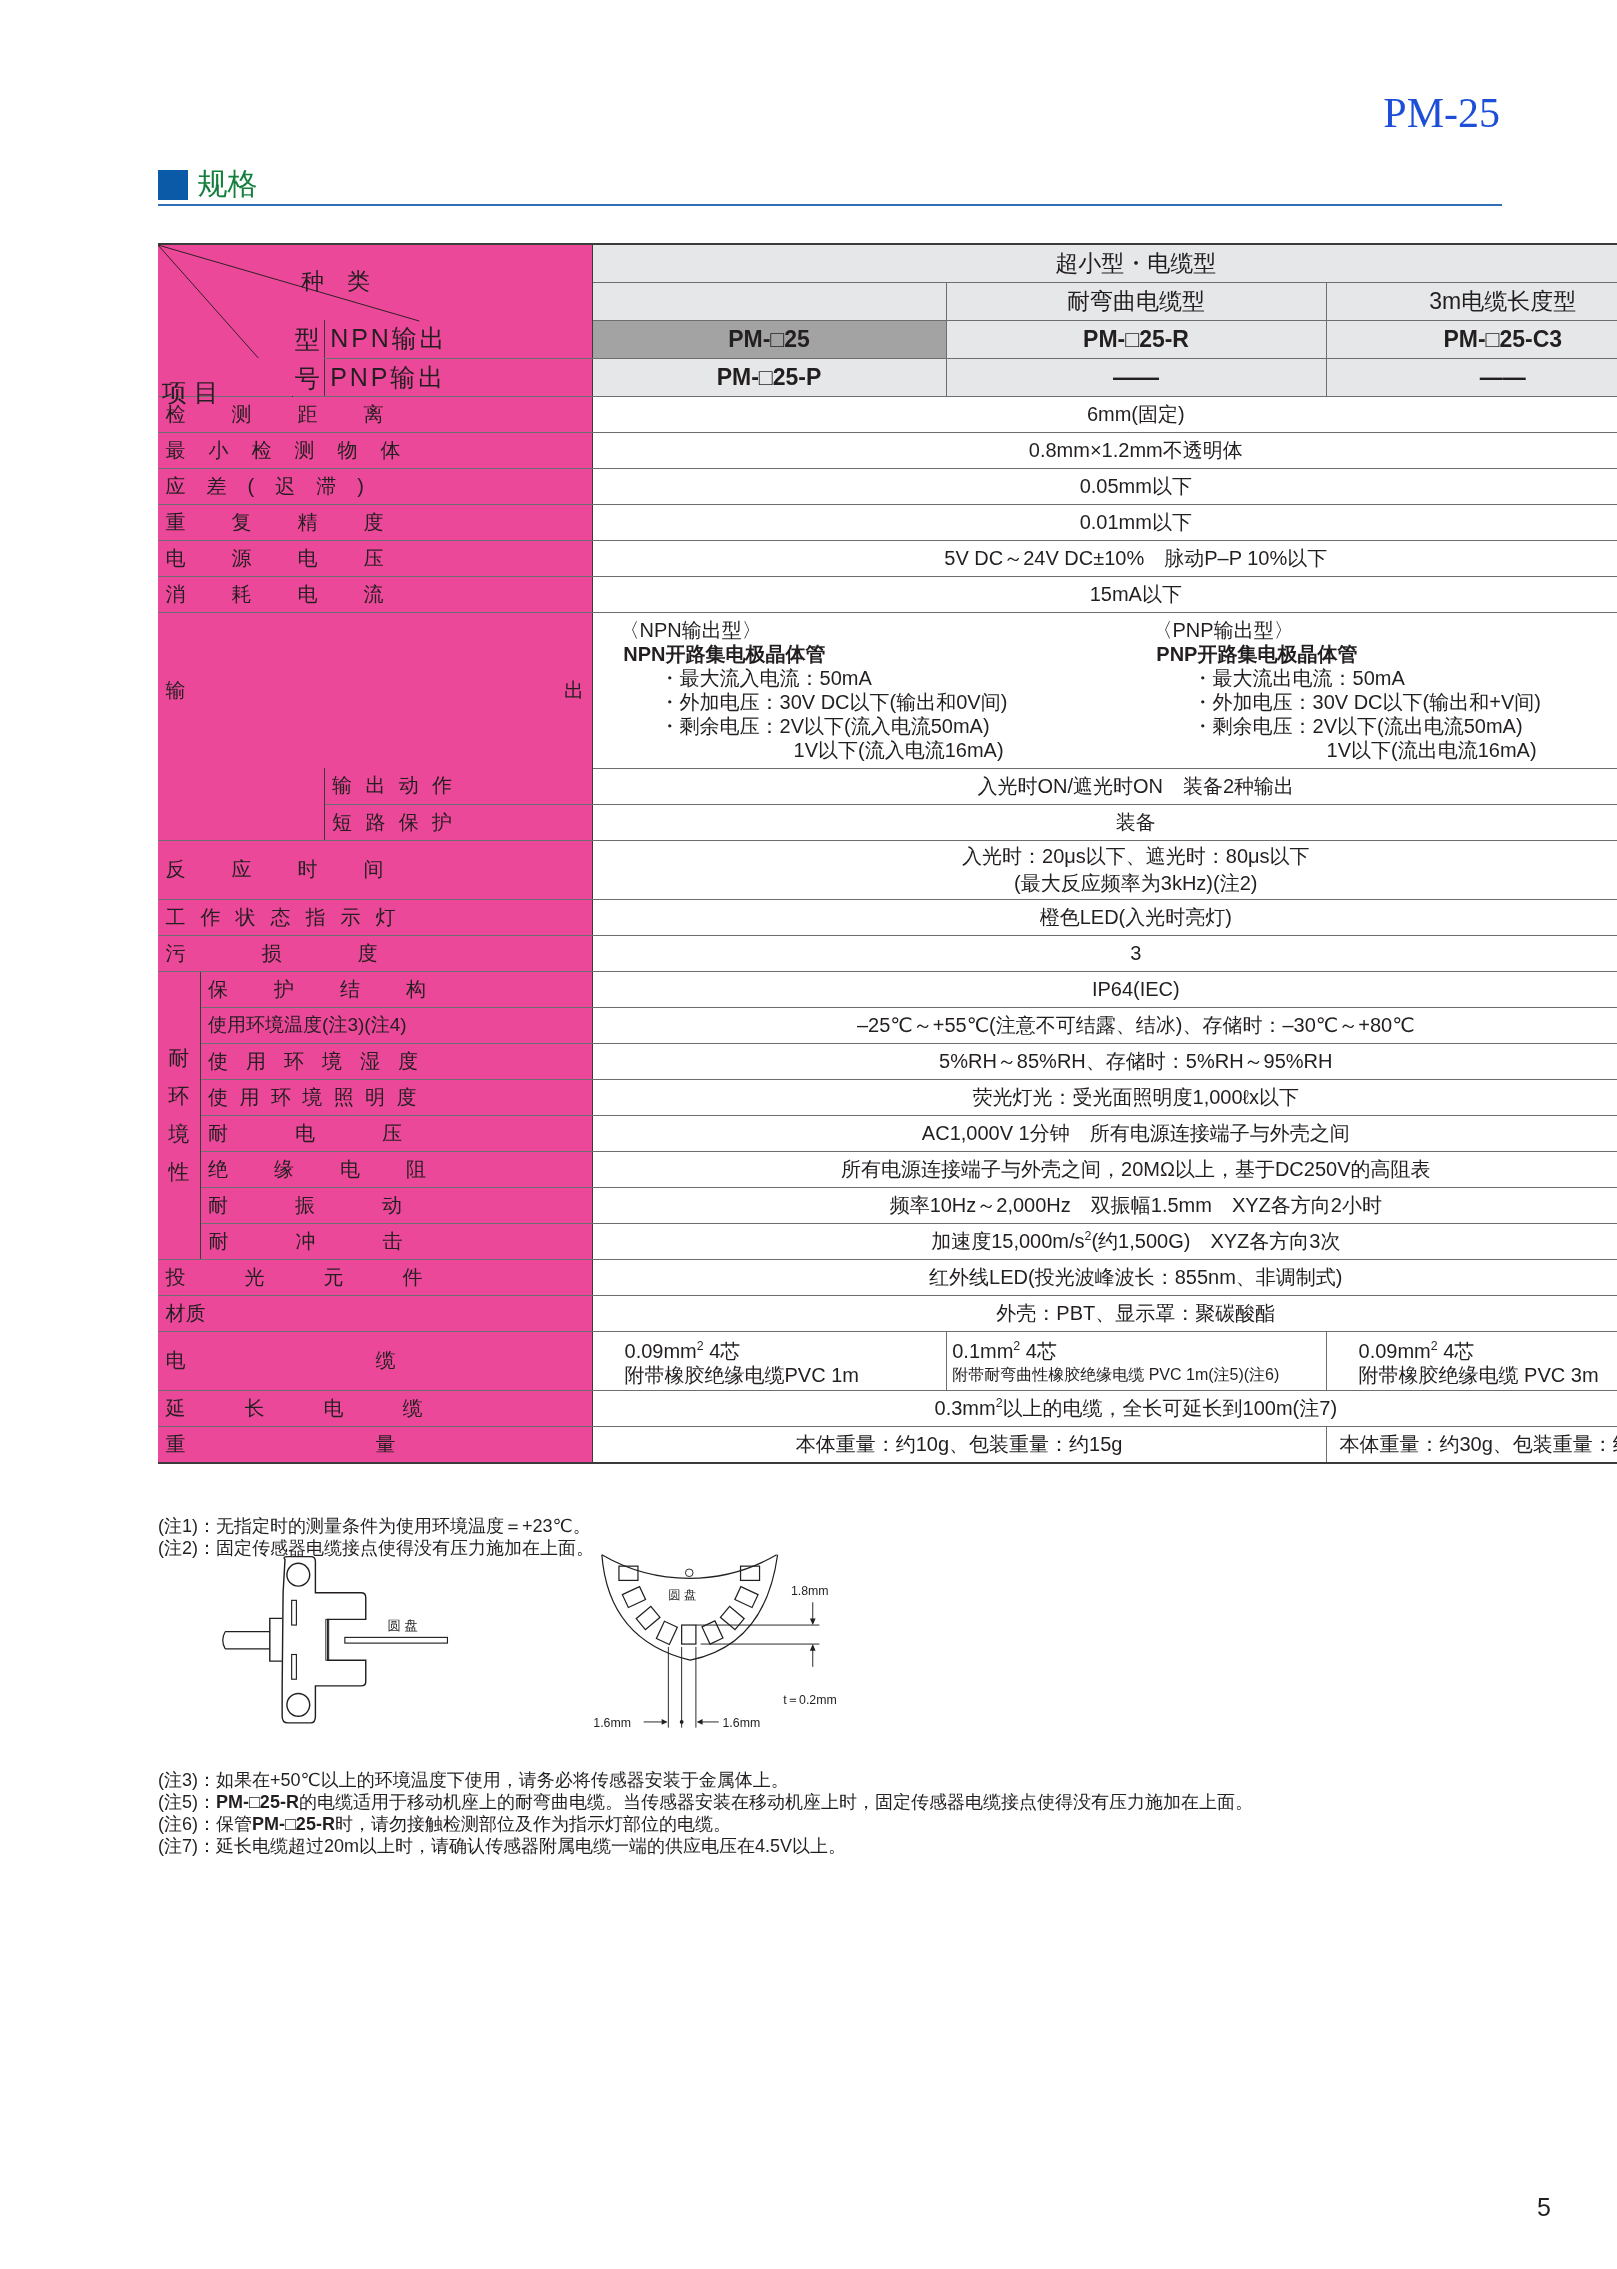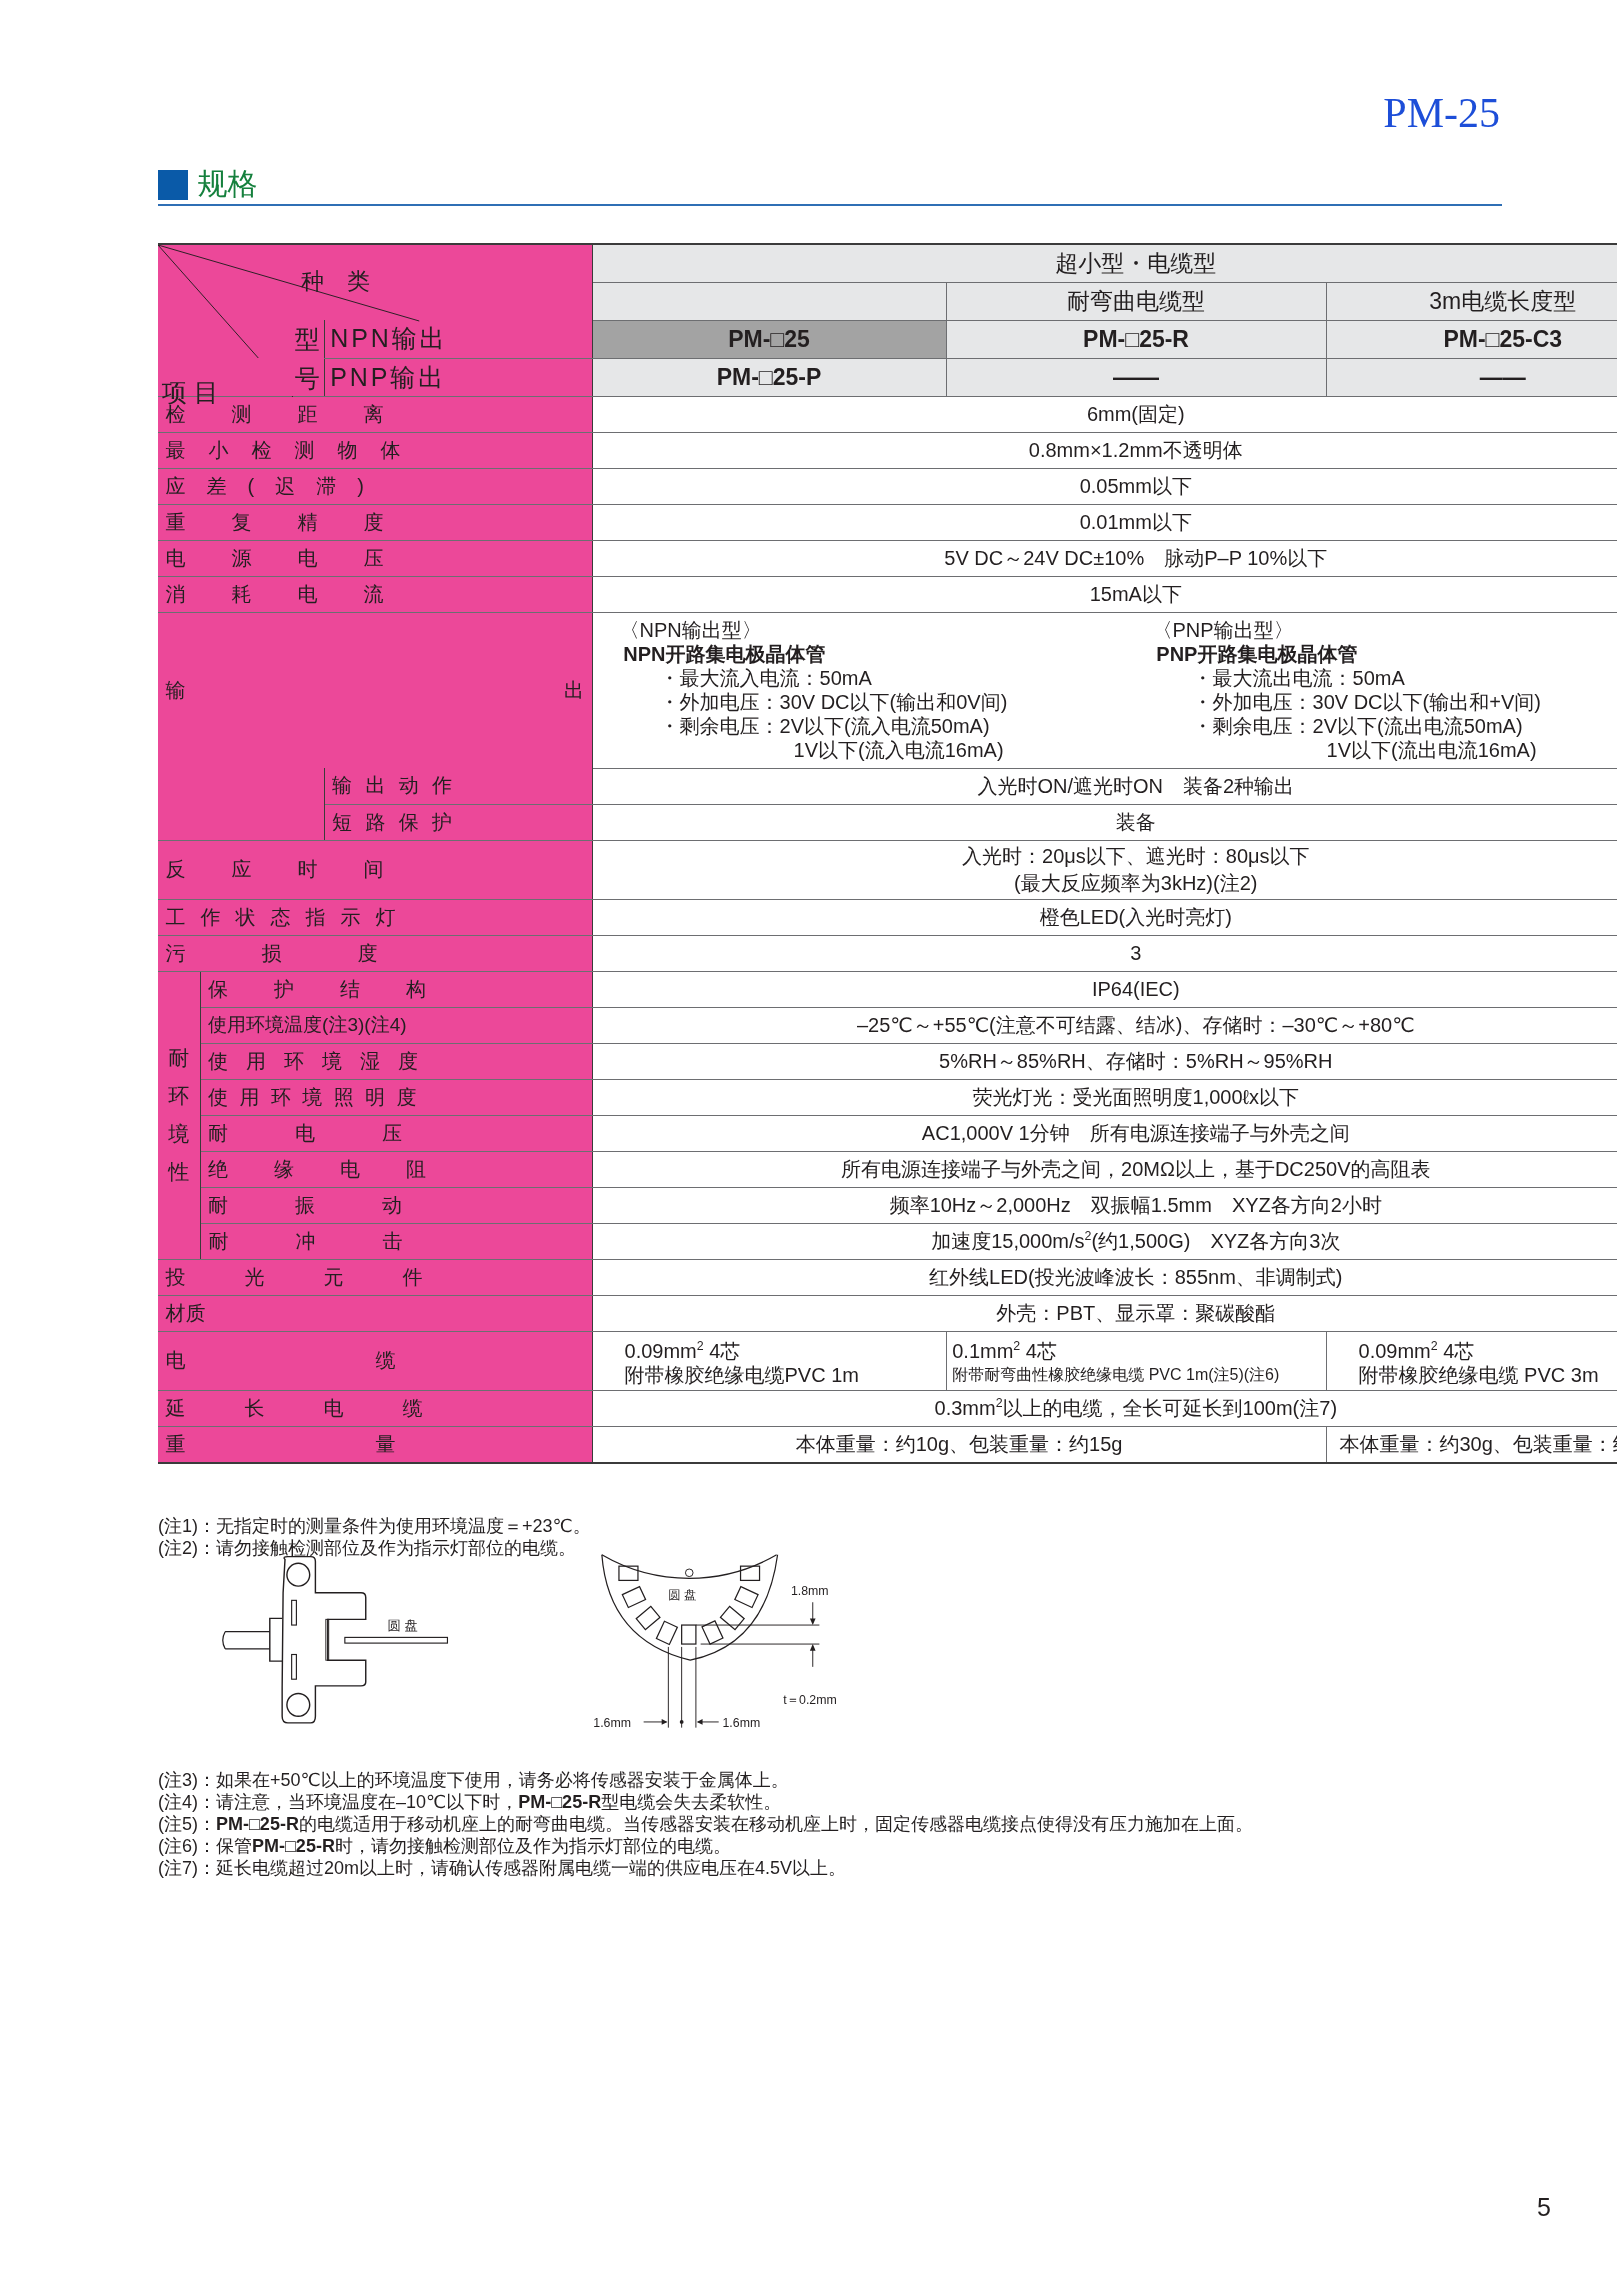--- a/index.html
+++ b/index.html
@@ -240,21 +240,21 @@
   <tr class="last">
     <td class="lbl" colspan="3" style="letter-spacing:190px;padding-left:7.6px">重量</td>
     <td class="val" colspan="2">本体重量：约10g、包装重量：约15g</td>
     <td class="val vsep">本体重量：约30g、包装重量：约35g</td>
   </tr>
 </tbody>
   </table>
 
 <div class="notes" style="top:1515px">
   <div>(注1)：无指定时的测量条件为使用环境温度＝+23℃。</div>
-  <div>(注2)：请勿接触检测部位及作为指示灯部位的电缆。</div>
+  <div>(注2)：固定传感器电缆接点使得没有压力施加在上面。</div>
 </div>
 
 <svg style="position:absolute; left:190px; top:1550px" width="323" height="190" viewBox="0 0 340 200">
   <path d="M100 10 Q97 7 103 7 L127 7 Q132 7 132 12 L132 45 L180 45 Q185 45 185 50 L185 73 L145 73 L145 116 L185 116 L185 139 Q185 143 180 143 L132 143 L132 175 Q132 182 127 182 L103 182 Q97 182 97 175 L97 145 L98 45 Z" fill="none" stroke="#231f20" stroke-width="1.5"></path>
   <circle cx="114" cy="26" r="12" fill="none" stroke="#231f20" stroke-width="1.5"></circle>
   <circle cx="114" cy="163" r="12" fill="none" stroke="#231f20" stroke-width="1.5"></circle>
   <rect x="107" y="53" width="5" height="26" fill="none" stroke="#231f20" stroke-width="1.2"></rect>
   <rect x="107" y="110" width="5" height="26" fill="none" stroke="#231f20" stroke-width="1.2"></rect>
   <rect x="143" y="73" width="3" height="43" fill="none" stroke="#231f20" stroke-width="1"></rect>
   <path d="M97 72 L84 72 L84 117 L97 117" fill="none" stroke="#231f20" stroke-width="1.5"></path>
@@ -292,20 +292,19 @@
   <line x1="67" y1="181" x2="91" y2="181" stroke="#231f20"></line>
   <polygon points="86,178 86,184 92,181" fill="#231f20"></polygon>
   <line x1="124" y1="181" x2="146" y2="181" stroke="#231f20"></line>
   <polygon points="129,178 129,184 123,181" fill="#231f20"></polygon>
   <text x="14" y="186" font-size="13" fill="#231f20">1.6mm</text>
   <text x="150" y="186" font-size="13" fill="#231f20">1.6mm</text>
 </svg>
 
 <div class="notes" style="top:1769px">
   <div>(注3)：如果在+50℃以上的环境温度下使用，请务必将传感器安装于金属体上。</div>
-  <div><span>(注4)：请注意，当环境温度在–10℃以下时，</span><b>PM-□25-R</b><span>型电缆会失去柔软性。</span></div>
   <div><span>(注5)：</span><b>PM-□25-R</b><span>的电缆适用于移动机座上的耐弯曲电缆。当传感器安装在移动机座上时，固定传感器电缆接点使得没有压力施加在上面。</span></div>
   <div><span>(注6)：保管</span><b>PM-□25-R</b><span>时，请勿接触检测部位及作为指示灯部位的电缆。</span></div>
   <div>(注7)：延长电缆超过20m以上时，请确认传感器附属电缆一端的供应电压在4.5V以上。</div>
 </div>
 
 <div class="pagenum">5</div>
 
 
 </body></html>

